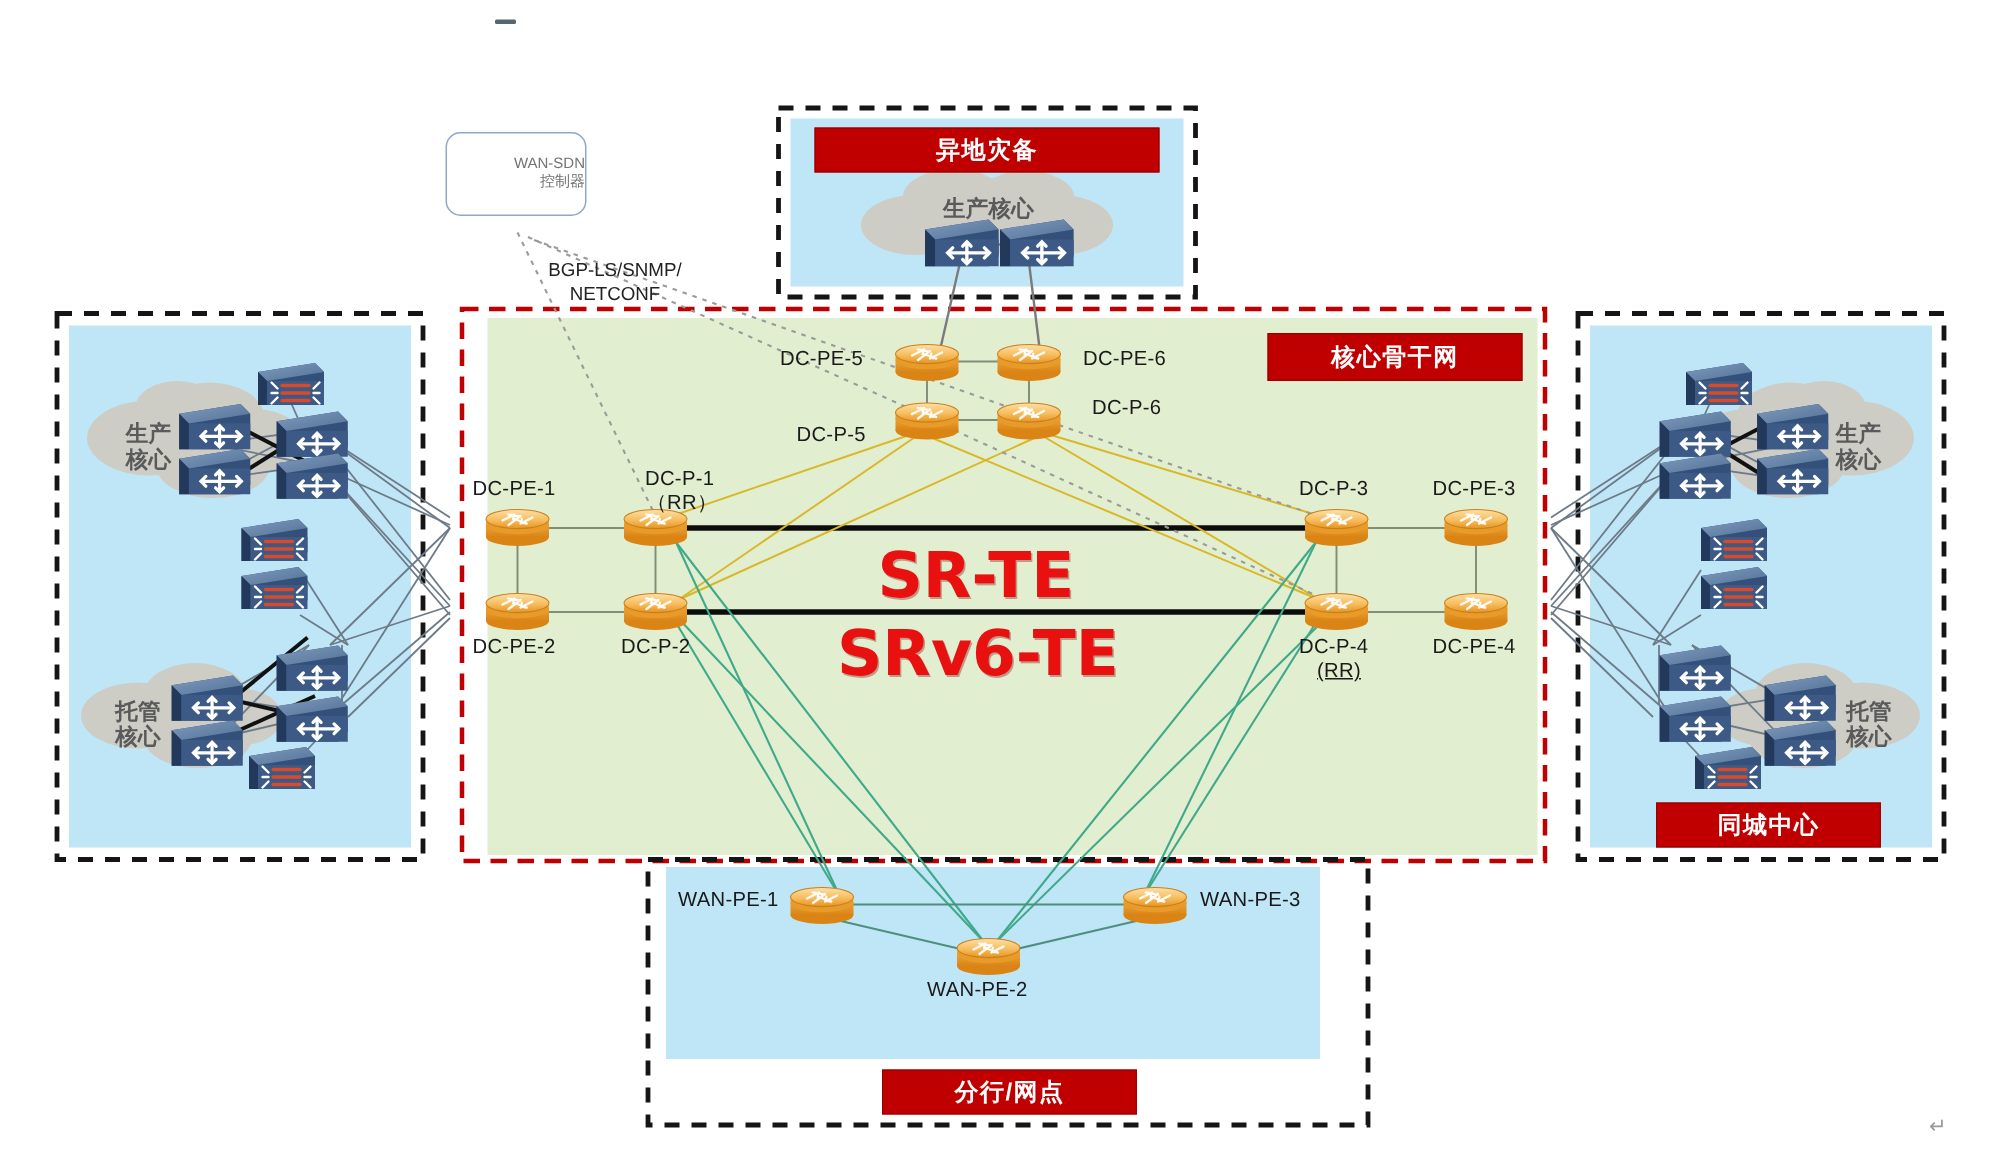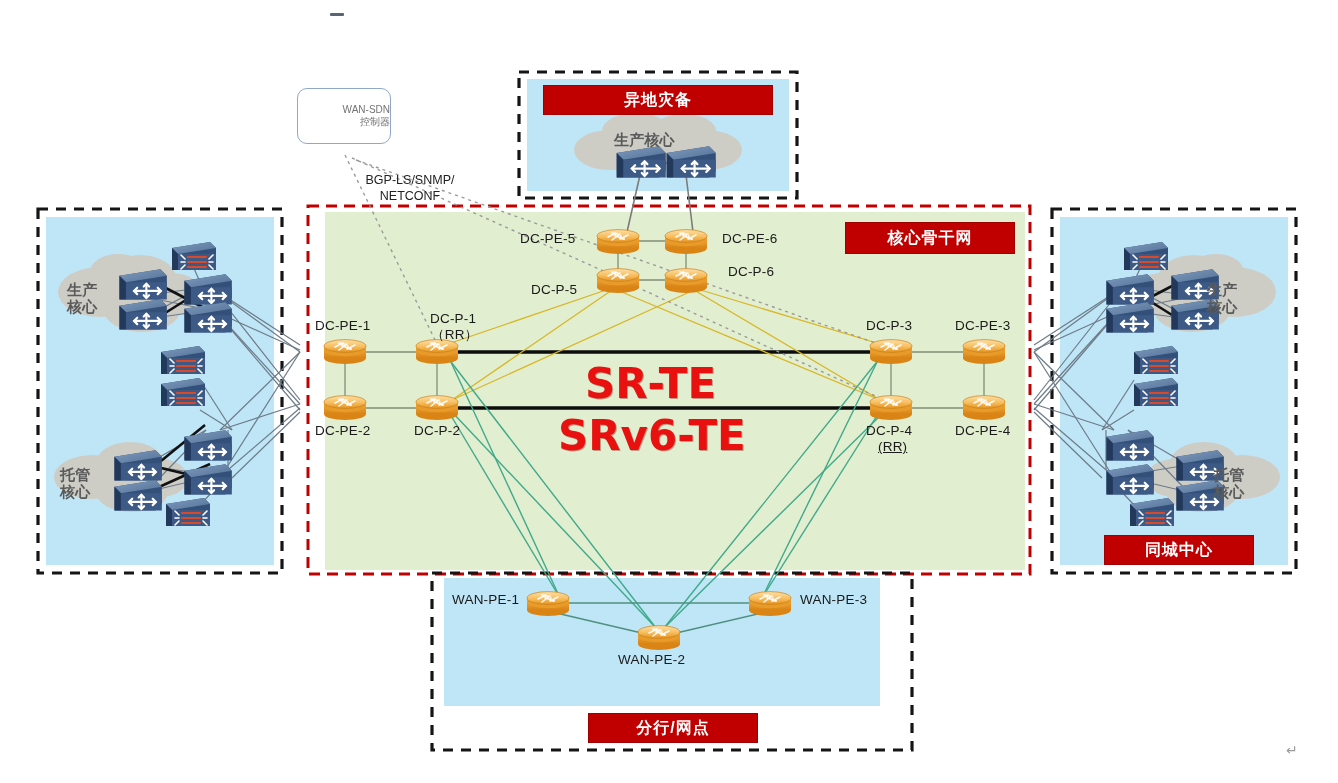--- a/index.html
+++ b/index.html
@@ -3,21 +3,21 @@
 <meta charset="utf-8">
 <style>
   html,body{margin:0;padding:0;background:#ffffff;}
   body{width:1338px;height:783px;position:relative;overflow:hidden;
        font-family:"Liberation Sans","DejaVu Sans",sans-serif;}
   #stage{position:absolute;left:0;top:0;width:1338px;height:783px;}
   svg#canvas{position:absolute;left:0;top:0;width:1338px;height:783px;}
 
   .lbl{position:absolute;color:#1a1a1a;font-size:13.5px;white-space:nowrap;
        font-family:"Liberation Sans","DejaVu Sans",sans-serif;letter-spacing:.2px;}
-  .lbl.cn{font-size:15px;color:#5a5a5a;font-weight:bold;line-height:1.15;}
+  .lbl.cn{font-size:15px;color:#5a5a5a;font-weight:bold;line-height:1.15;text-align:center;}
   .redbar{position:absolute;background:#c00000;color:#ffffff;font-weight:bold;
           display:flex;align-items:center;justify-content:center;
           font-size:16px;letter-spacing:1px;border:1px solid #a00000;}
   .sdnbox{position:absolute;border:1.5px solid #8fa8c8;border-radius:10px;background:#ffffff;
           display:flex;flex-direction:column;align-items:flex-end;justify-content:center;
           color:#737373;font-size:10px;line-height:1.25;}
   .bigred{position:absolute;color:#e8110f;font-weight:bold;
           font-family:"DejaVu Sans",sans-serif;
           text-shadow:1px 1px 0 rgba(120,0,0,.35);white-space:nowrap;}
   .proto{position:absolute;font-size:12.5px;color:#222;text-align:center;line-height:1.3;}

